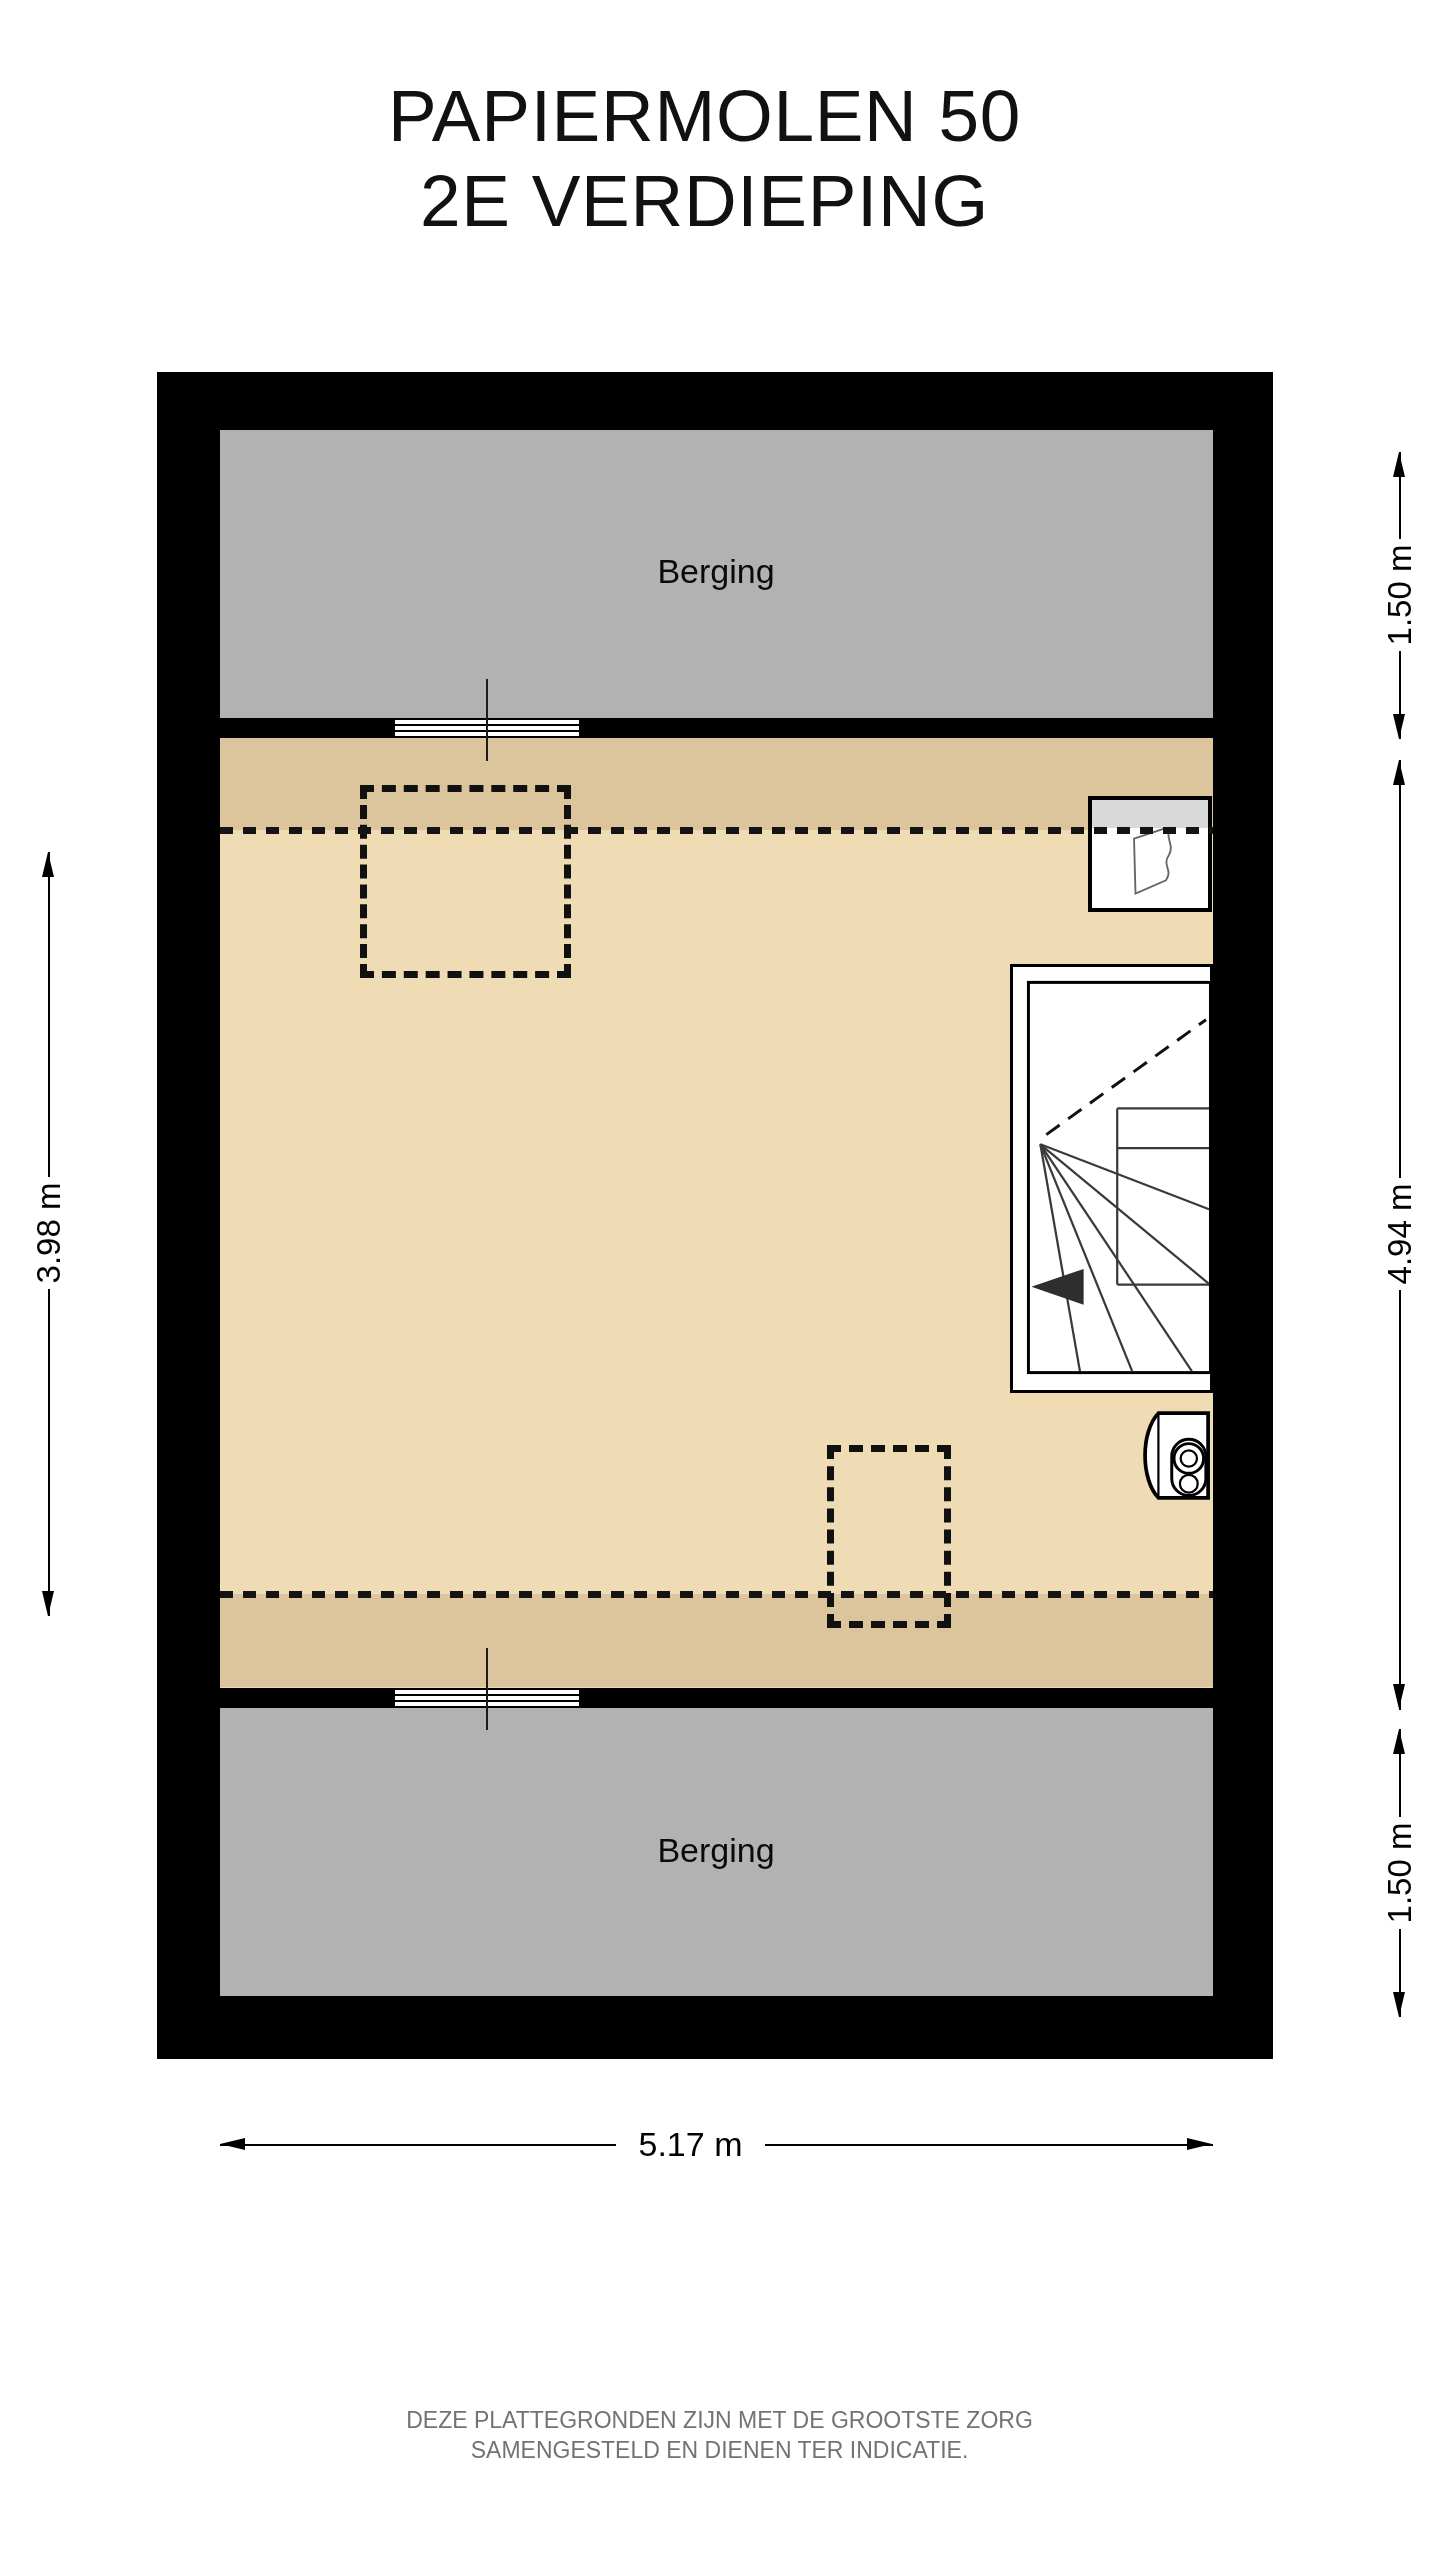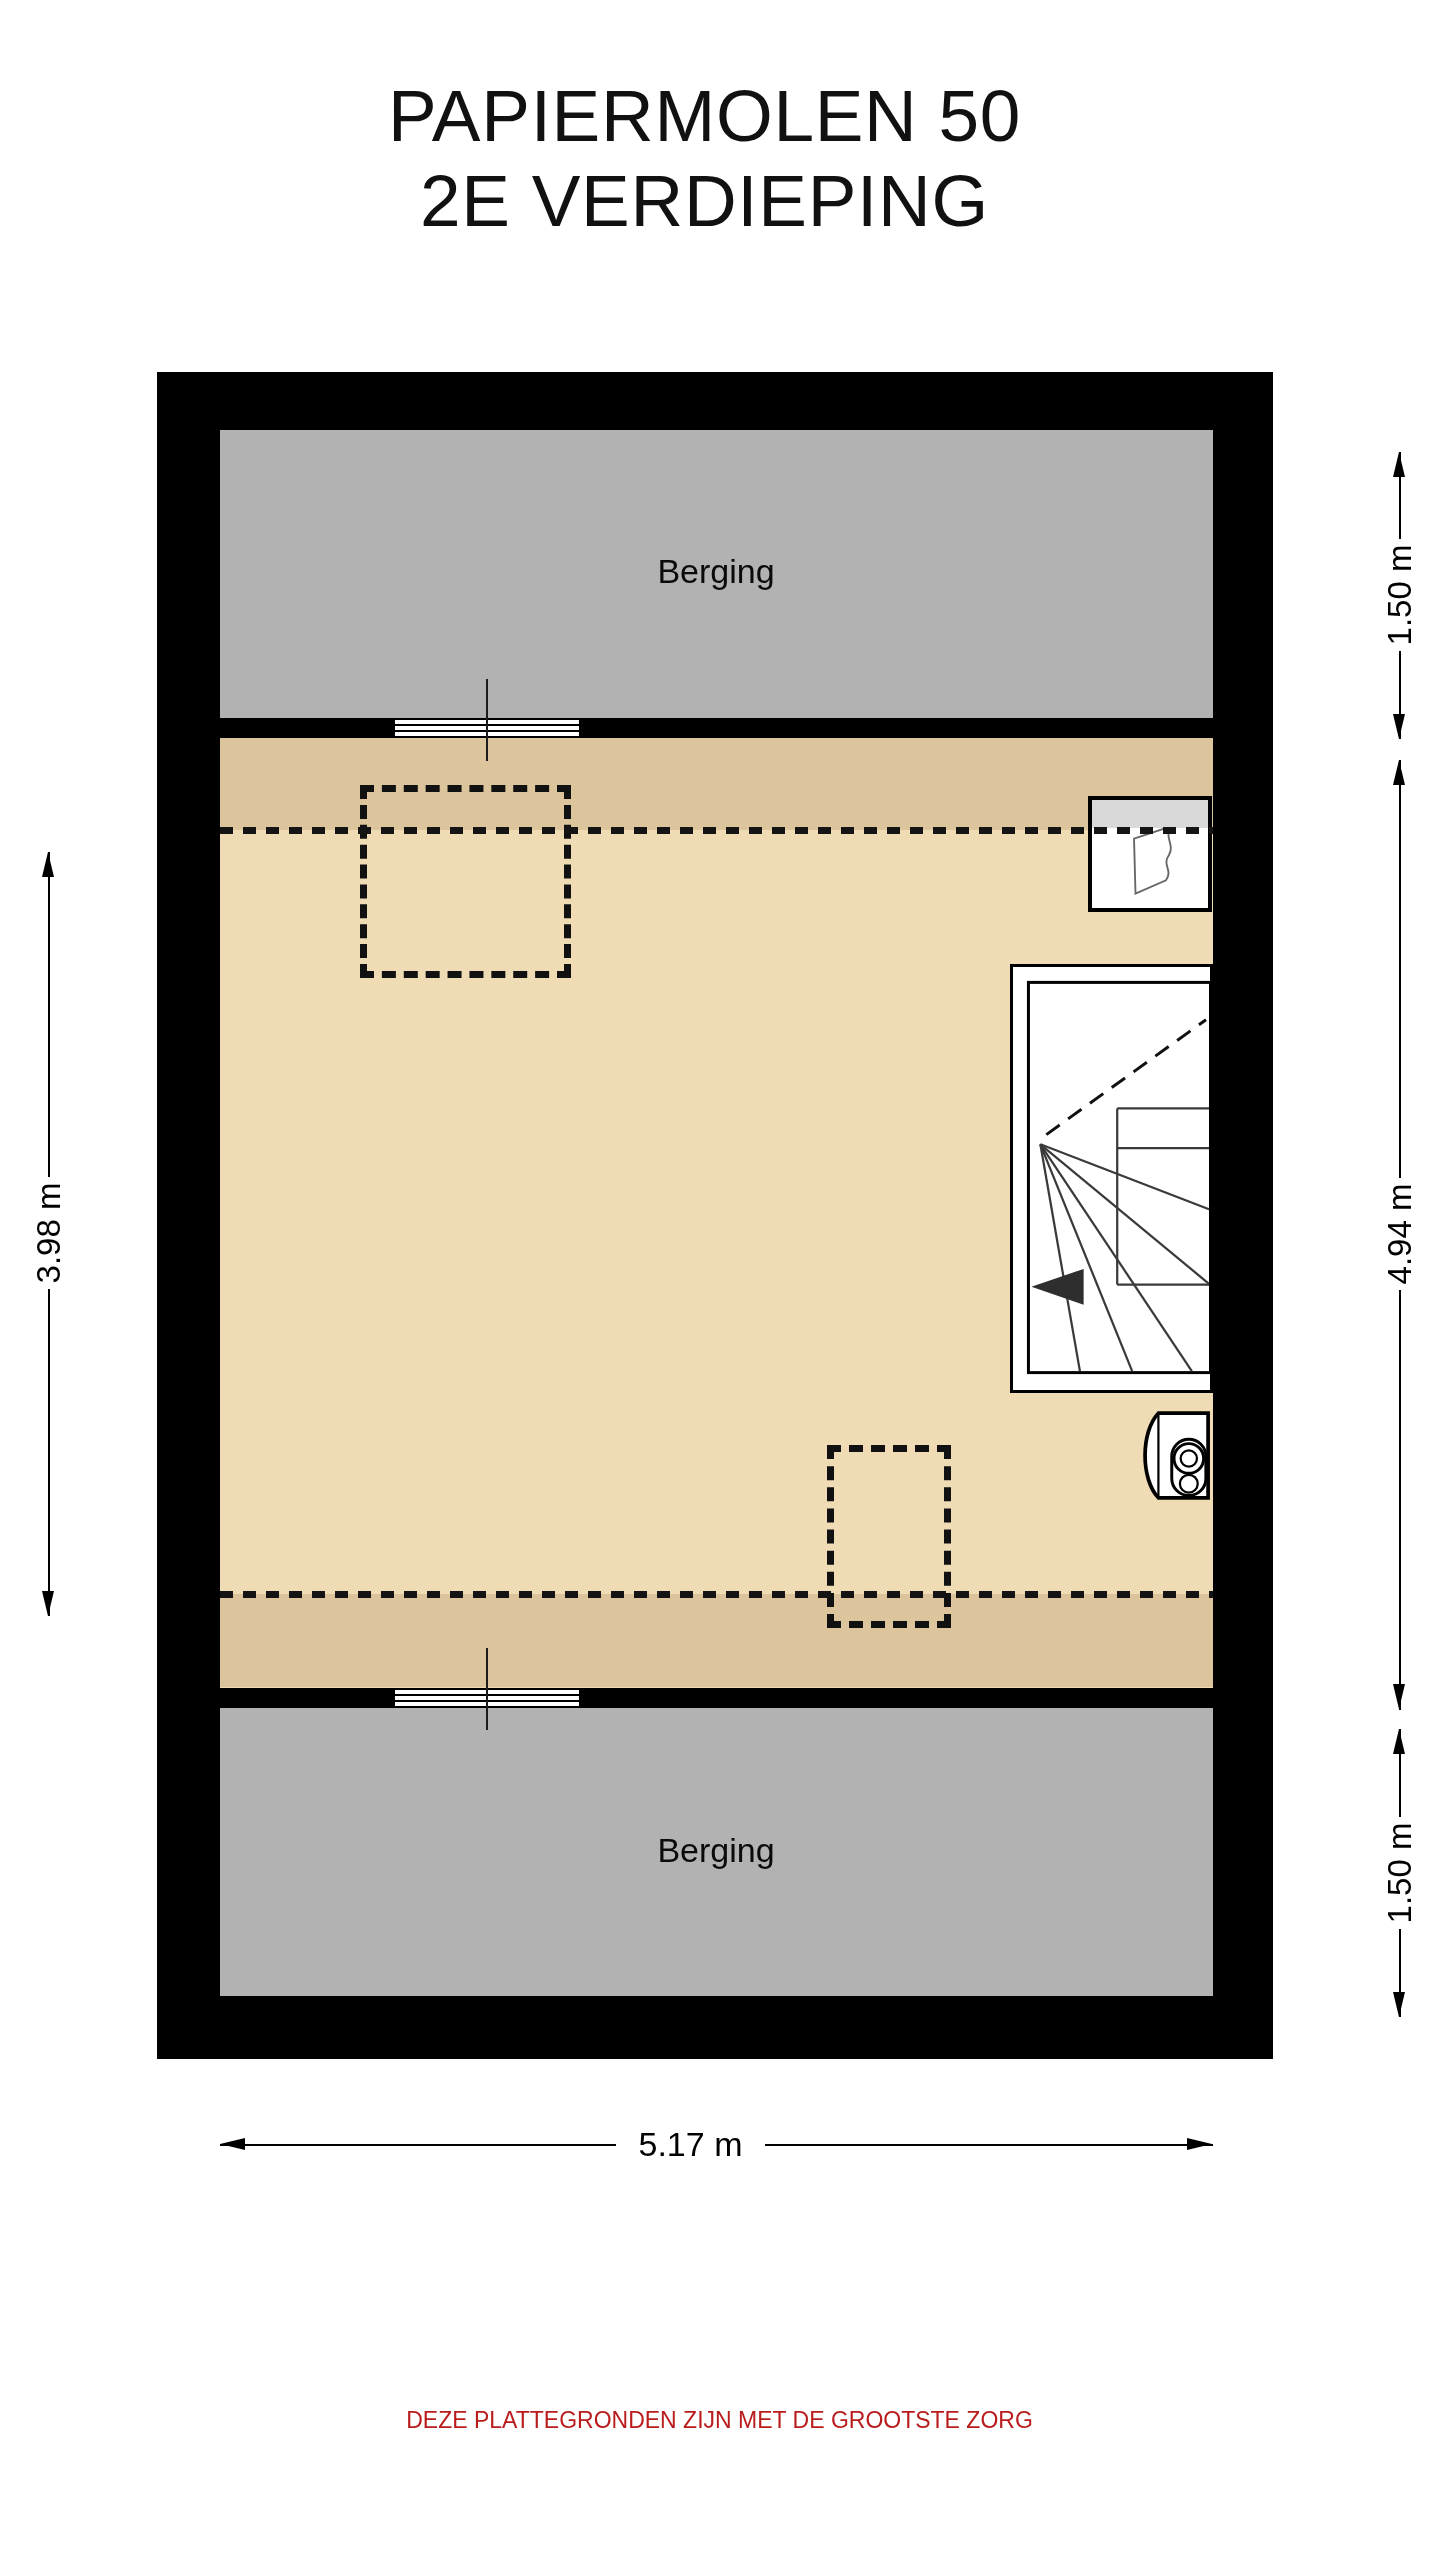--- a/index.html
+++ b/index.html
@@ -70,21 +70,21 @@
   .dimlabel{background:#fff;text-align:center;font-size:33px;line-height:34px;color:#000;z-index:9;}
   .dimlabel.vert{width:112px;height:34px;transform:rotate(-90deg);}
   .arr{width:0;height:0;z-index:9;}
   .arr-up{border-left:6.7px solid transparent;border-right:6.7px solid transparent;border-bottom:25px solid #000;}
   .arr-down{border-left:6.7px solid transparent;border-right:6.7px solid transparent;border-top:25px solid #000;}
   .arr-left{border-top:6.7px solid transparent;border-bottom:6.7px solid transparent;border-right:25px solid #000;}
   .arr-right{border-top:6.7px solid transparent;border-bottom:6.7px solid transparent;border-left:25px solid #000;}
 
   
   #footer{left:0;top:2405px;width:1439px;text-align:center;
-          font-size:23px;line-height:30px;color:#b91c1c;}
+          font-size:23px;line-height:30px;color:#737373;}
 </style>
 </head>
 <body>
 
 <div class="abs" id="title">
   <div>PAPIERMOLEN 50</div>
   <div>2E VERDIEPING</div>
 </div>
 
 <div class="abs" id="plan">
@@ -170,14 +170,15 @@
 <div class="abs arr arr-down" style="left:42px;top:1591px;"></div>
 <div class="abs dimlabel vert" style="left:-6.7px;top:1216px;">3.98 m</div>
 
 <div class="abs dimline-h" style="left:220px;top:2144px;width:993px;"></div>
 <div class="abs arr arr-left" style="left:220px;top:2138px;"></div>
 <div class="abs arr arr-right" style="left:1187px;top:2138px;"></div>
 <div class="abs dimlabel" style="left:616px;top:2125px;width:149px;height:39px;font-size:34px;line-height:39px;">5.17 m</div>
 
 <div class="abs" id="footer">
   <div>DEZE PLATTEGRONDEN ZIJN MET DE GROOTSTE ZORG</div>
+  <div>SAMENGESTELD EN DIENEN TER INDICATIE.</div>
 </div>
 
 
 </body></html>

